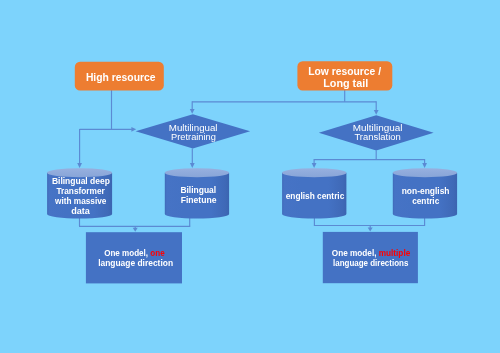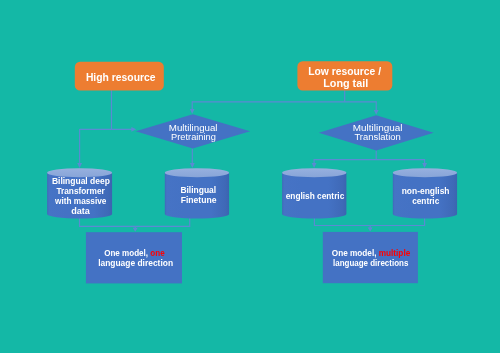--- a/index.html
+++ b/index.html
@@ -1,19 +1,19 @@
 <!DOCTYPE html>
 <html><head>
 <meta charset="utf-8">
 <title>Multilingual translation strategy flowchart</title>
 <style>
   html,body{margin:0;padding:0;}
   body{width:500px;height:353px;overflow:hidden;background:#fdfdfd;
        font-family:"Liberation Sans",sans-serif;}
-  #stage{position:relative;width:500px;height:353px;background:#14b8a6;}
+  #stage{position:relative;width:500px;height:353px;background:#7dd3fc;}
   svg#diagram{position:absolute;left:0;top:0;width:500px;height:353px;display:block;
               shape-rendering:geometricPrecision;}
   text{font-family:"Liberation Sans",sans-serif;}
 </style>
 </head>
 <body>
 
 <div id="stage">
   <svg id="diagram" viewBox="0 0 500 353">
     <defs>

